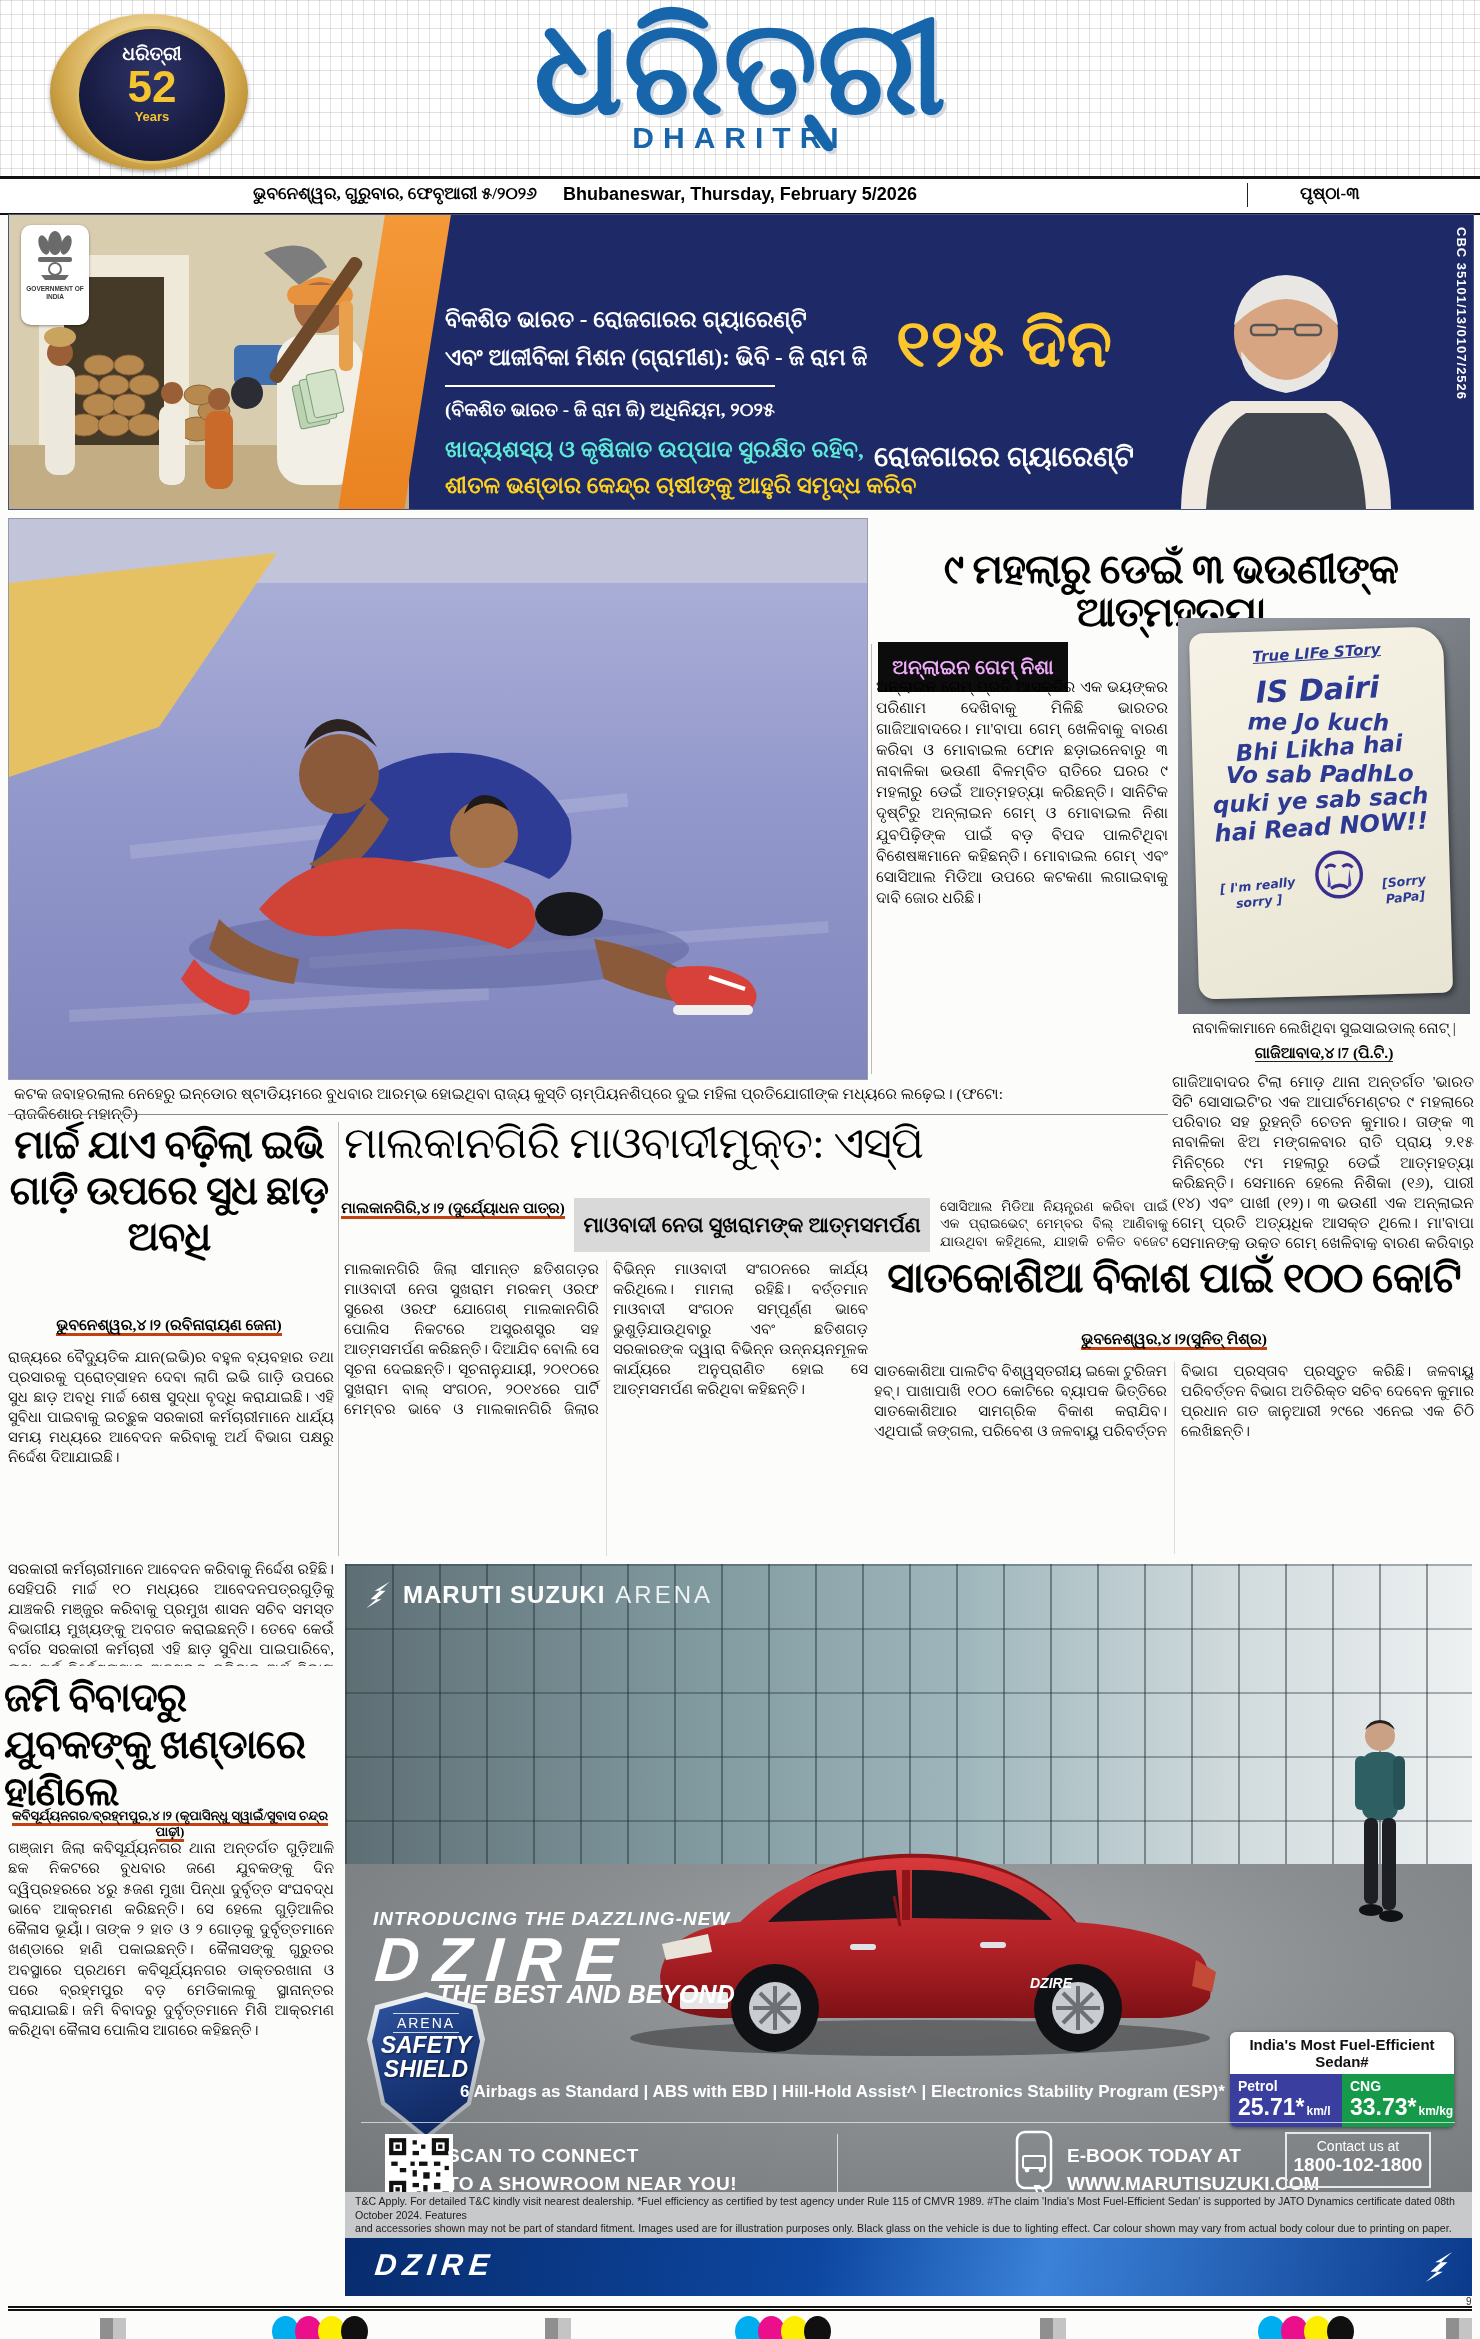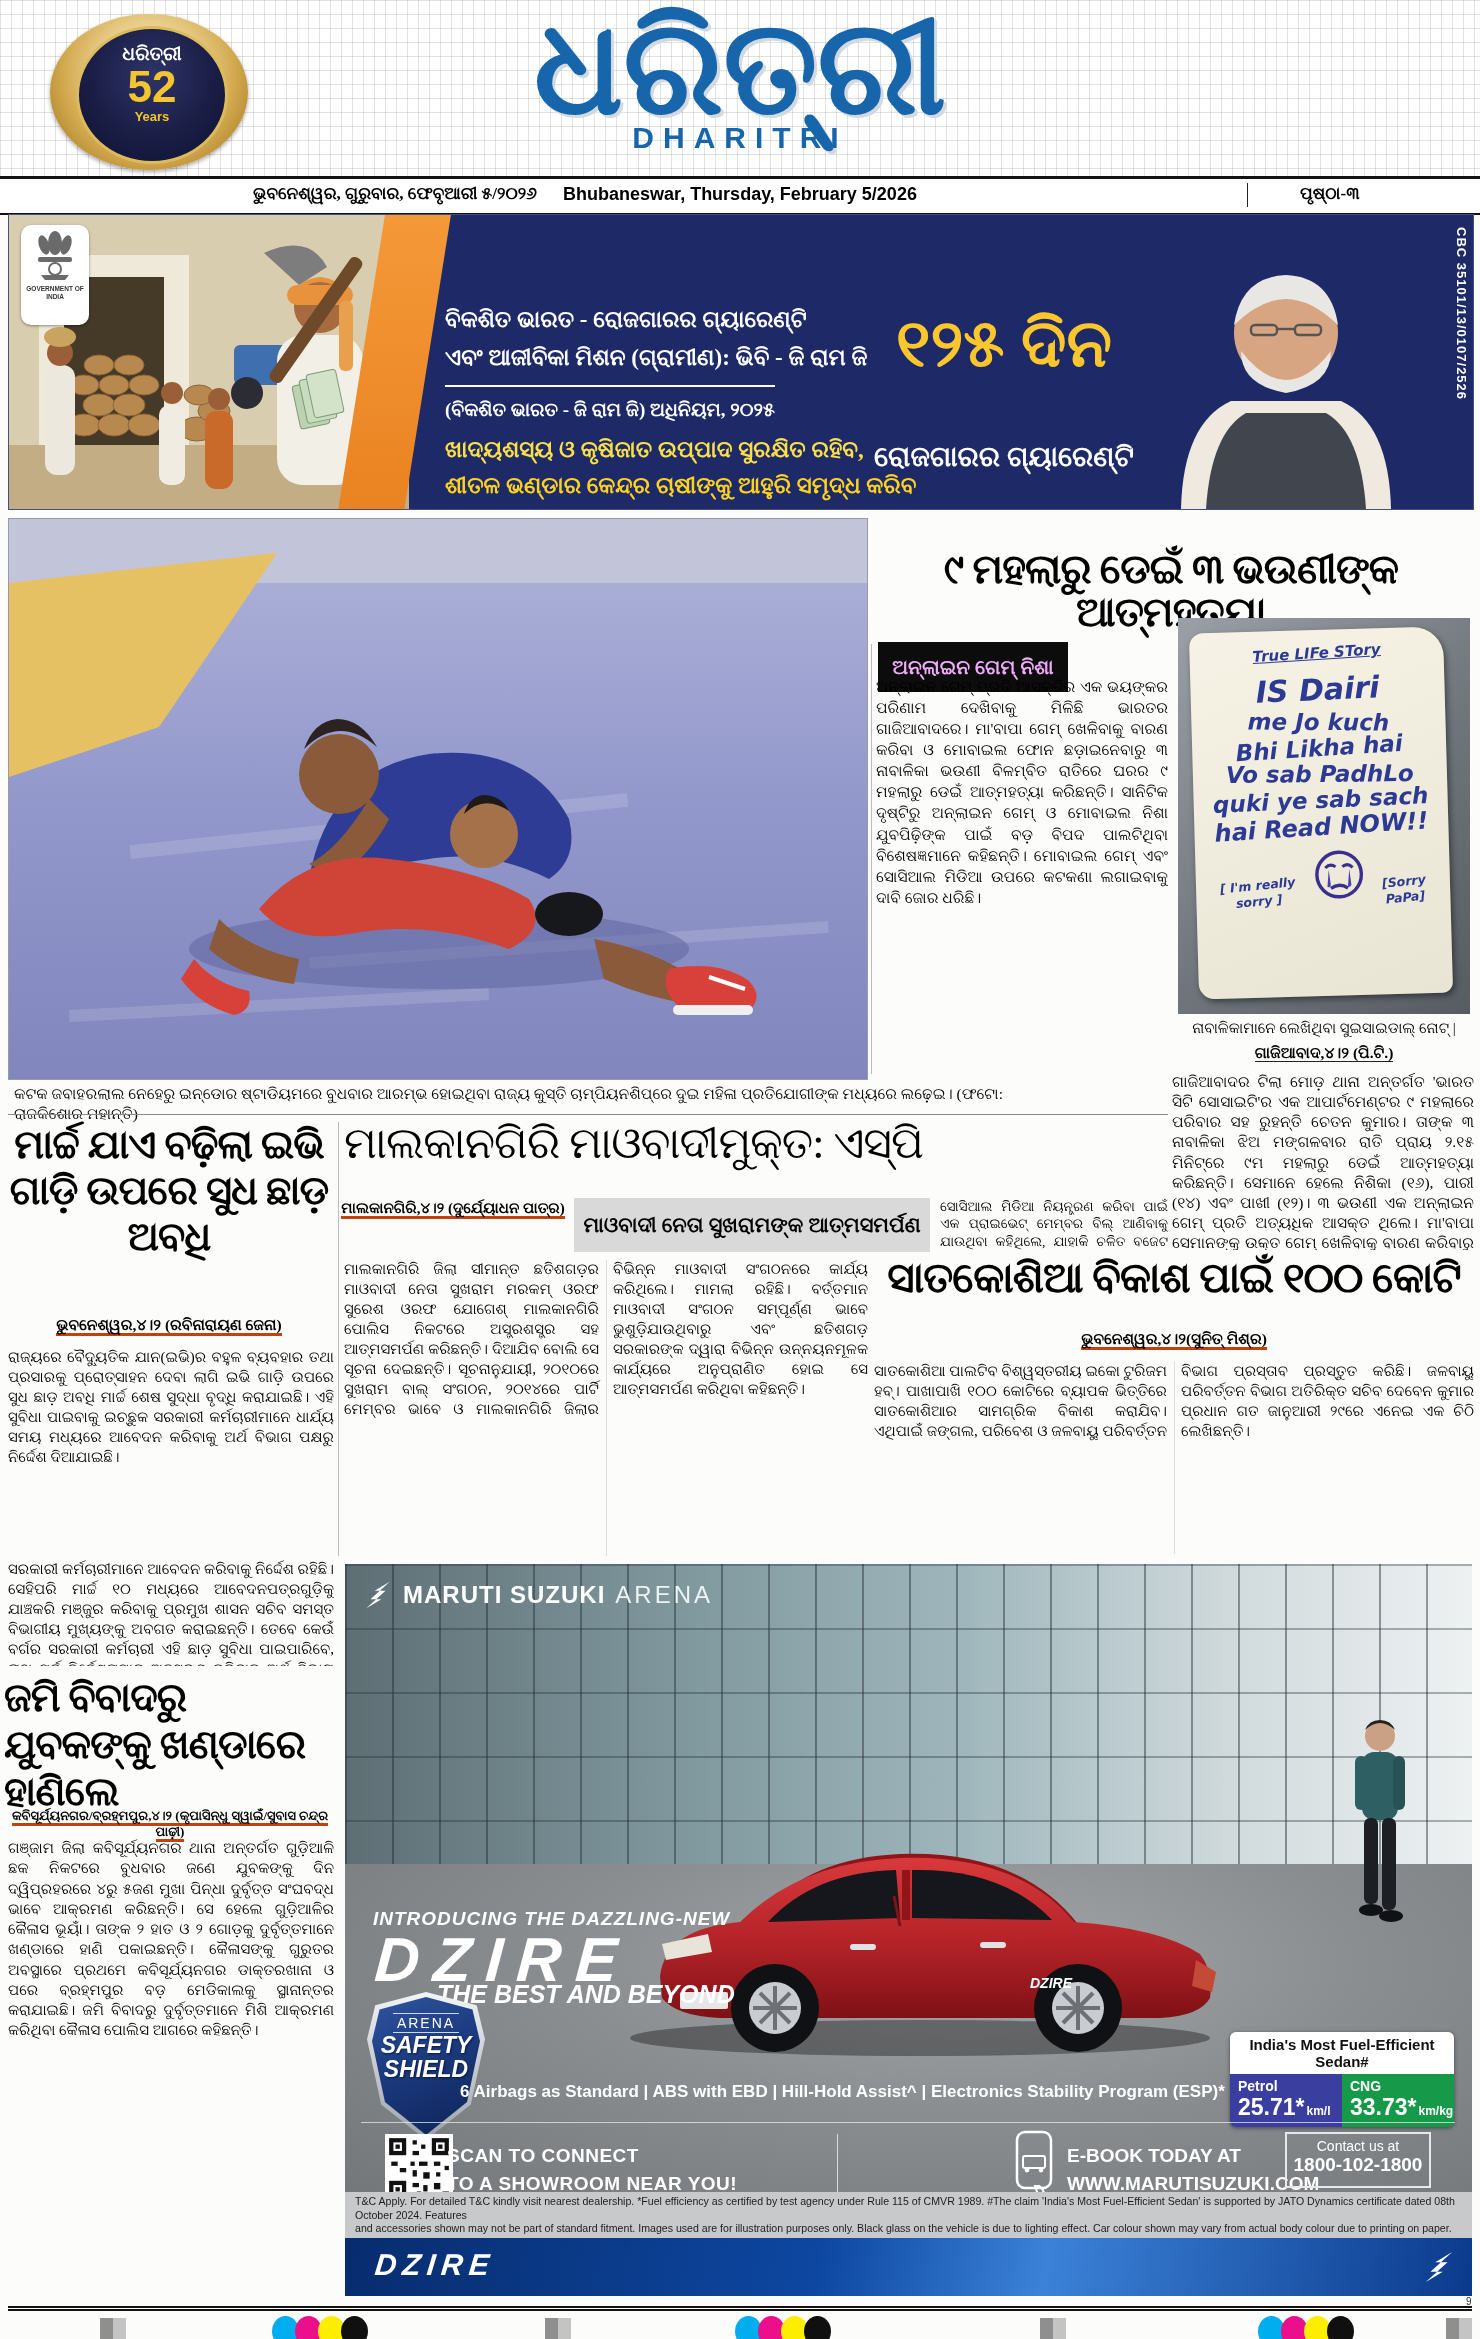--- a/index.html
+++ b/index.html
@@ -39,21 +39,21 @@
   
   .gov-ad{left:8px;top:214px;width:1464px;height:294px;background:#1d2a67;overflow:hidden;border:1px solid #44507e;}
   .gov-photo{left:0;top:0;width:400px;height:294px;}
   .gov-stripe{left:352px;top:-24px;width:66px;height:350px;background:linear-gradient(#f59b3a,#e9801f);transform:skewX(-9deg);}
   .gov-emblem{left:12px;top:10px;width:68px;height:96px;background:#fff;border-radius:10px;text-align:center;padding-top:4px;box-shadow:0 1px 3px rgba(0,0,0,.4);}
   .gov-emblem-cap{font-size:6.5px;font-weight:bold;color:#333;font-family:"Liberation Sans",sans-serif;line-height:1.2;}
   .gov-l1{left:436px;top:92px;color:#fff;font-size:23px;font-weight:bold;}
   .gov-l2{left:436px;top:130px;color:#fff;font-size:23px;font-weight:bold;}
   .gov-hr{left:436px;top:170px;width:330px;height:2px;background:#fff;}
   .gov-l3{left:436px;top:184px;color:#fff;font-size:19px;font-weight:bold;}
-  .gov-y1{left:436px;top:222px;color:#fde047;font-size:23px;font-weight:bold;}
+  .gov-y1{left:436px;top:222px;color:#5eead4;font-size:23px;font-weight:bold;}
   .gov-y2{left:436px;top:258px;color:#ffd21f;font-size:23px;font-weight:bold;}
   .gov-big{left:840px;top:96px;width:310px;text-align:center;color:#fdc62c;font-size:66px;font-weight:900;line-height:1.0;}
   .gov-big-sub{left:830px;top:210px;width:330px;text-align:center;color:#fff;font-size:28px;font-weight:bold;margin-top:16px;}
   .gov-modi{left:1112px;top:18px;width:330px;height:276px;}
   .gov-cbc{right:4px;top:12px;color:#fff;font-size:13px;font-family:"Liberation Sans",sans-serif;
     writing-mode:vertical-rl;letter-spacing:1px;font-weight:bold;}
 
   
   .wrestle{left:8px;top:518px;width:858px;height:560px;border:1px solid #99a;}
   .photo-cap{left:14px;top:1084px;width:1000px;font-size:15.5px;line-height:1.3;}
@@ -351,21 +351,21 @@
           <path d="M36 23 Q42 18 48 24" stroke="#3a2f8f" stroke-width="3.5" fill="none"></path>
           <path d="M20 26 L22 44 Q21 48 18 46 Z" fill="#4a3fae"></path>
           <path d="M44 26 L46 44 Q45 48 42 46 Z" fill="#4a3fae"></path>
           <path d="M22 48 Q32 41 42 48" stroke="#3a2f8f" stroke-width="4" fill="none"></path>
         </svg>
         <div class="hw-sm">[Sorry PaPa]</div>
       </div>
     </div>
   </div>
   <div class="abs note-cap odia">ନାବାଳିକାମାନେ ଲେଖିଥିବା ସୁଇସାଇଡାଲ୍ ନୋଟ୍ |</div>
-  <div class="abs right-byline odia"><span>ଗାଜିଆବାଦ,୪।୨ (ପି.ଟି.)</span></div>
+  <div class="abs right-byline odia"><span>ଗାଜିଆବାଦ,୪।7 (ପି.ଟି.)</span></div>
   <div class="abs right-body odia"><span>ଗାଜିଆବାଦର ଟିଲା ମୋଡ଼ ଥାନା ଅନ୍ତର୍ଗତ 'ଭାରତ ସିଟି ସୋସାଇଟି'ର ଏକ ଆପାର୍ଟମେଣ୍ଟର ୯ ମହଲାରେ ପରିବାର ସହ ରୁହନ୍ତି ଚେତନ କୁମାର। ତାଙ୍କ ୩ ନାବାଳିକା ଝିଅ ମଙ୍ଗଳବାର ରାତି ପ୍ରାୟ ୨.୧୫ ମିନିଟ୍‌ରେ ୯ମ ମହଲାରୁ ଡେଇଁ ଆତ୍ମହତ୍ୟା କରିଛନ୍ତି। ସେମାନେ ହେଲେ ନିଶିକା (୧୬), ପାରୀ (୧୪) ଏବଂ ପାଖୀ (୧୨)। ୩ ଭଉଣୀ ଏକ ଅନ୍‌ଲାଇନ ଗେମ୍ ପ୍ରତି ଅତ୍ୟଧିକ ଆସକ୍ତ ଥିଲେ। ମା'ବାପା ସେମାନଙ୍କୁ ଉକ୍ତ ଗେମ୍ ଖେଳିବାକୁ ବାରଣ କରିବାରୁ ସେମାନେ ଅବସାଦଗ୍ରସ୍ତ ହୋଇ ଏହି ଚରମ </span></div>
 
   <div class="abs rule-mid"></div>
 
   <div class="abs ev-head odia">ମାର୍ଚ୍ଚ ଯାଏ ବଢ଼ିଲା ଇଭି ଗାଡ଼ି ଉପରେ ସୁଧ ଛାଡ଼ ଅବଧି</div>
   <div class="abs byline ev-byline odia"><span>ଭୁବନେଶ୍ୱର,୪।୨ (ରବିନାରାୟଣ ଜେନା)</span></div>
   <div class="abs ev-body odia">ରାଜ୍ୟରେ ବୈଦ୍ୟୁତିକ ଯାନ(ଇଭି)ର ବହୁଳ ବ୍ୟବହାର ତଥା ପ୍ରସାରକୁ ପ୍ରୋତ୍ସାହନ ଦେବା ଲାଗି ଇଭି ଗାଡ଼ି ଉପରେ ସୁଧ ଛାଡ଼ ଅବଧି ମାର୍ଚ୍ଚ ଶେଷ ସୁଦ୍ଧା ବୃଦ୍ଧି କରାଯାଇଛି। ଏହି ସୁବିଧା ପାଇବାକୁ ଇଚ୍ଛୁକ ସରକାରୀ କର୍ମଚାରୀମାନେ ଧାର୍ଯ୍ୟ ସମୟ ମଧ୍ୟରେ ଆବେଦନ କରିବାକୁ ଅର୍ଥ ବିଭାଗ ପକ୍ଷରୁ ନିର୍ଦ୍ଦେଶ ଦିଆଯାଇଛି।</div>
   <div class="abs vsep vsep1"></div>
 
   <div class="abs mal-head odia">ମାଲକାନଗିରି ମାଓବାଦୀମୁକ୍ତ: ଏସ୍‌ପି</div>

